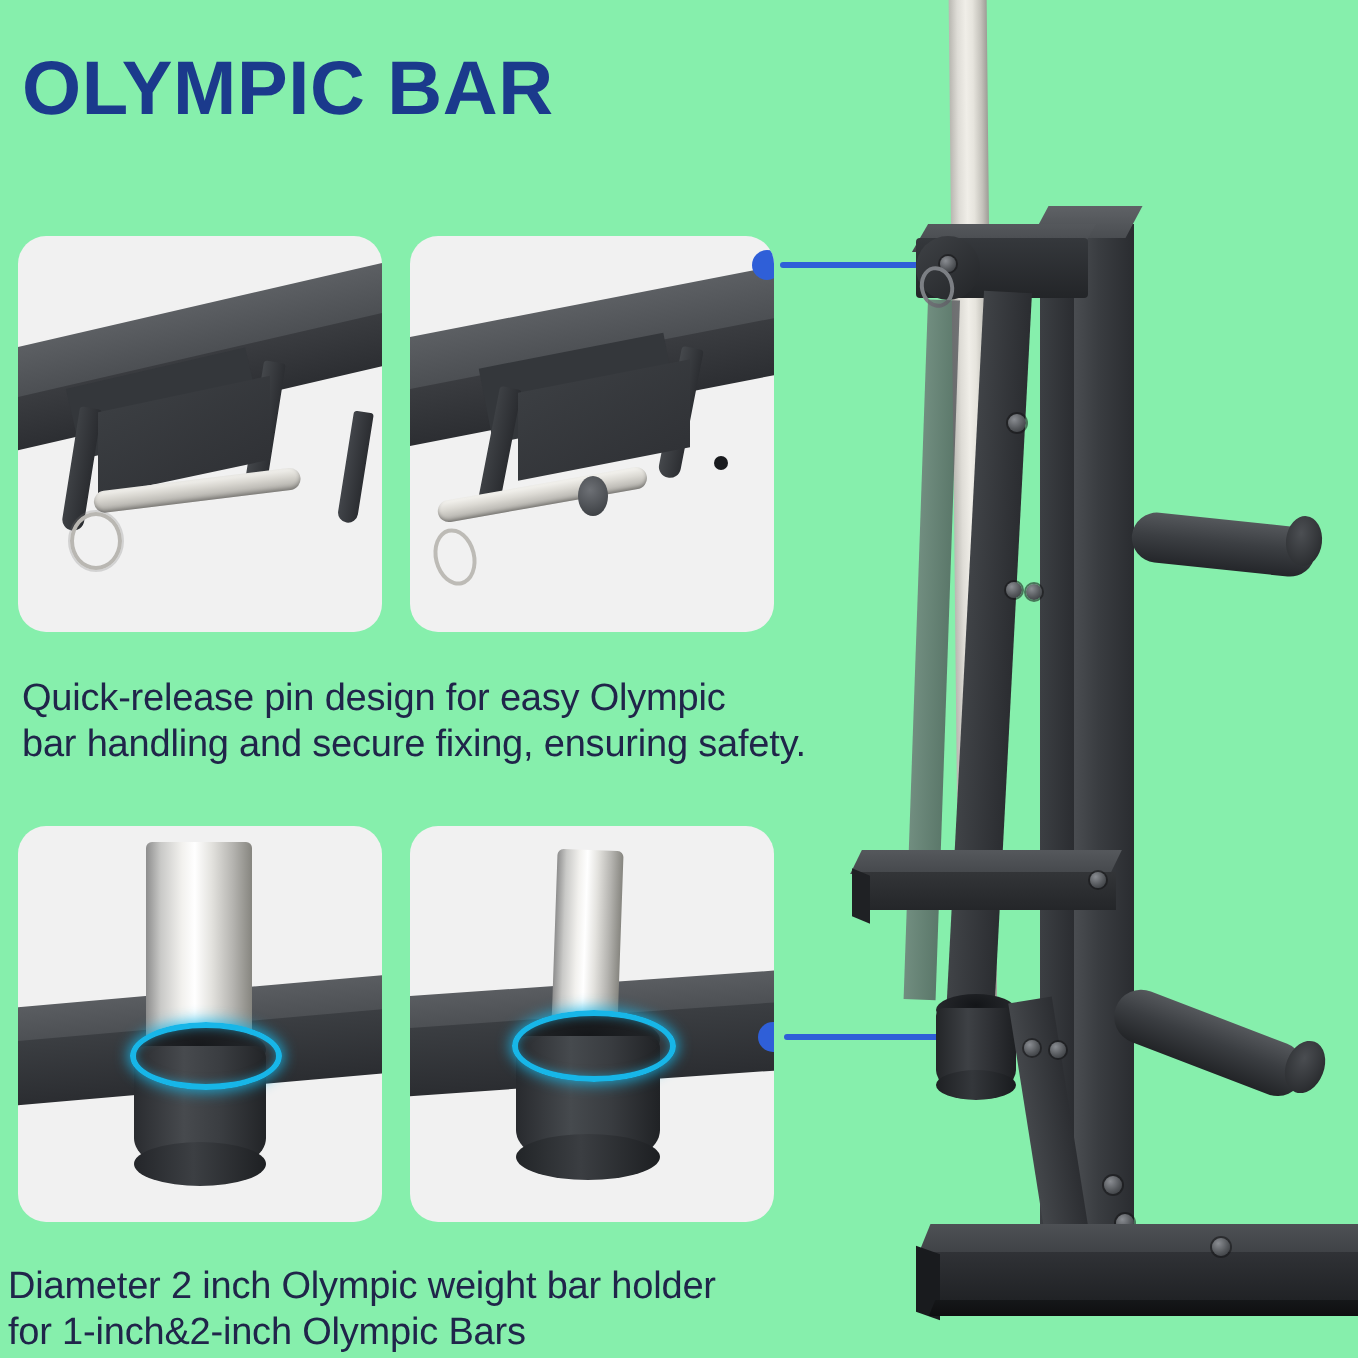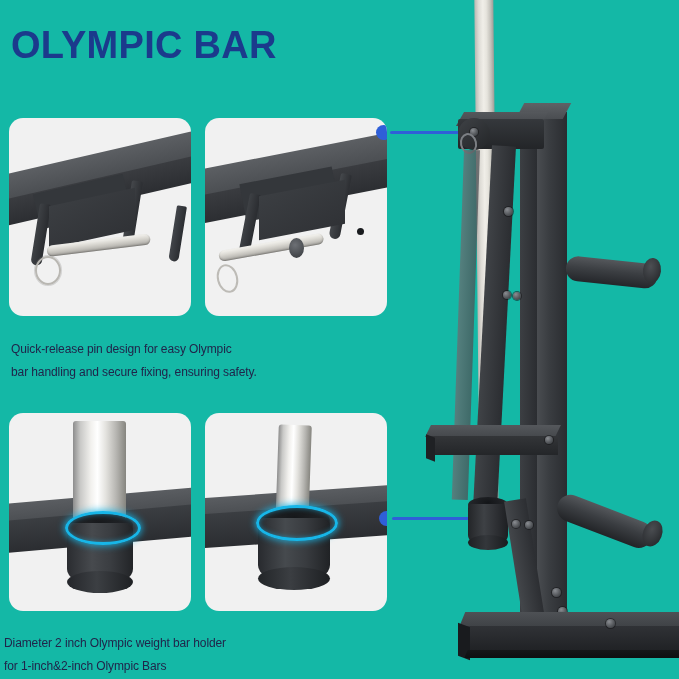--- a/index.html
+++ b/index.html
@@ -14,21 +14,21 @@
     overflow: hidden;
     font-family: "Liberation Sans", sans-serif;
     -webkit-font-smoothing: antialiased;
   }
 
   #page {
     position: absolute;
     inset: 0;
     width: 679px;
     height: 679px;
-    background: #14b8a6;
+    background: #86efac;
   }
 
   
   .title {
     position: absolute;
     left: 11px;
     top: 23px;
     font-size: 38px;
     line-height: 44px;
     font-weight: 700;
@@ -47,21 +47,21 @@
   .panel-inner {
     position: absolute;
     inset: 0;
     overflow: hidden;
   }
 
   
   .caption {
     position: absolute;
     color: #20254a;
-    font-size: 12px;
+    font-size: 19px;
     line-height: 23px;
     letter-spacing: -0.1px;
     white-space: pre-line;
   }
 
   
   .callout-line {
     position: absolute;
     height: 3px;
     background: #2f5fd8;

